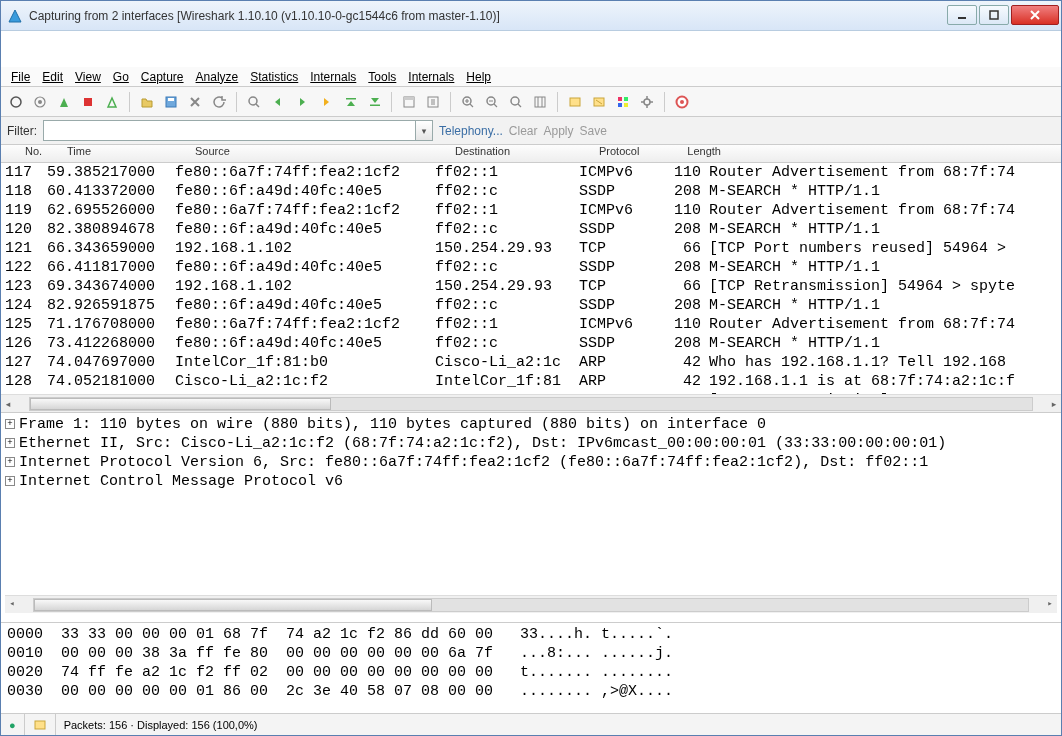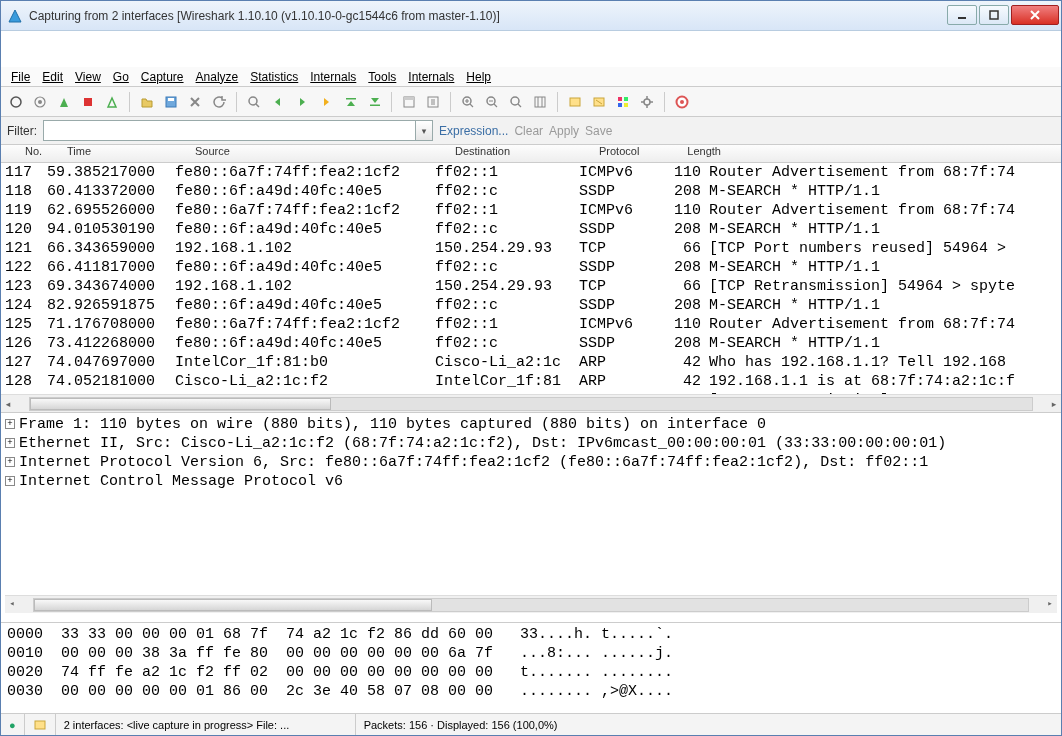--- a/index.html
+++ b/index.html
@@ -252,21 +252,21 @@
         </svg>
       </div>
   </div>
 
   <div class="filterbar">
     <label>Filter:</label>
     <div class="filter-input-wrap">
       <input class="filter-input" type="text" value="" style="">
       <div class="filter-dd">▾</div>
     </div>
-    <span class="linkish">Expression...</span>
+    <span class="linkish">Telephony...</span>
     <span class="muted">Clear</span>
     <span class="muted">Apply</span>
     <span class="muted">Save</span>
   </div>
 
   <div class="pane">
 
     <div class="packet-list">
       <div class="pl-header">
         <div class="col no">No.</div>
@@ -299,21 +299,21 @@
             <div class="col no">119</div>
             <div class="col time">62.695526000</div>
             <div class="col src">fe80::6a7f:74ff:fea2:1cf2</div>
             <div class="col dst">ff02::1</div>
             <div class="col proto">ICMPv6</div>
             <div class="col len">110</div>
             <div class="col info">Router Advertisement from 68:7f:74</div>
           </div>
           <div class="pl-row">
             <div class="col no">120</div>
-            <div class="col time">94.010530190</div>
+            <div class="col time">82.380894678</div>
             <div class="col src">fe80::6f:a49d:40fc:40e5</div>
             <div class="col dst">ff02::c</div>
             <div class="col proto">SSDP</div>
             <div class="col len">208</div>
             <div class="col info">M-SEARCH * HTTP/1.1</div>
           </div>
           <div class="pl-row">
             <div class="col no">121</div>
             <div class="col time">66.343659000</div>
             <div class="col src">192.168.1.102</div>
@@ -439,17 +439,16 @@
 
   </div>
 
   <div class="statusbar">
     <div class="cell" style="color:#21a366">●</div>
     <div class="cell">
         <svg width="14" height="14">
           <rect x="2" y="3" width="10" height="8" fill="#ffe08a" stroke="#caa53a"></rect>
         </svg>
       </div>
-    <div class="cell" style="width:300px;overflow:hidden;white-space:nowrap;text-overflow:ellipsis">2 interfaces: &lt;live capture in progress&gt; File: ...</div>
     <div class="cell grow">Packets: 156 · Displayed: 156 (100,0%)</div>
   </div>
 
 </div>
 
 </body></html>

